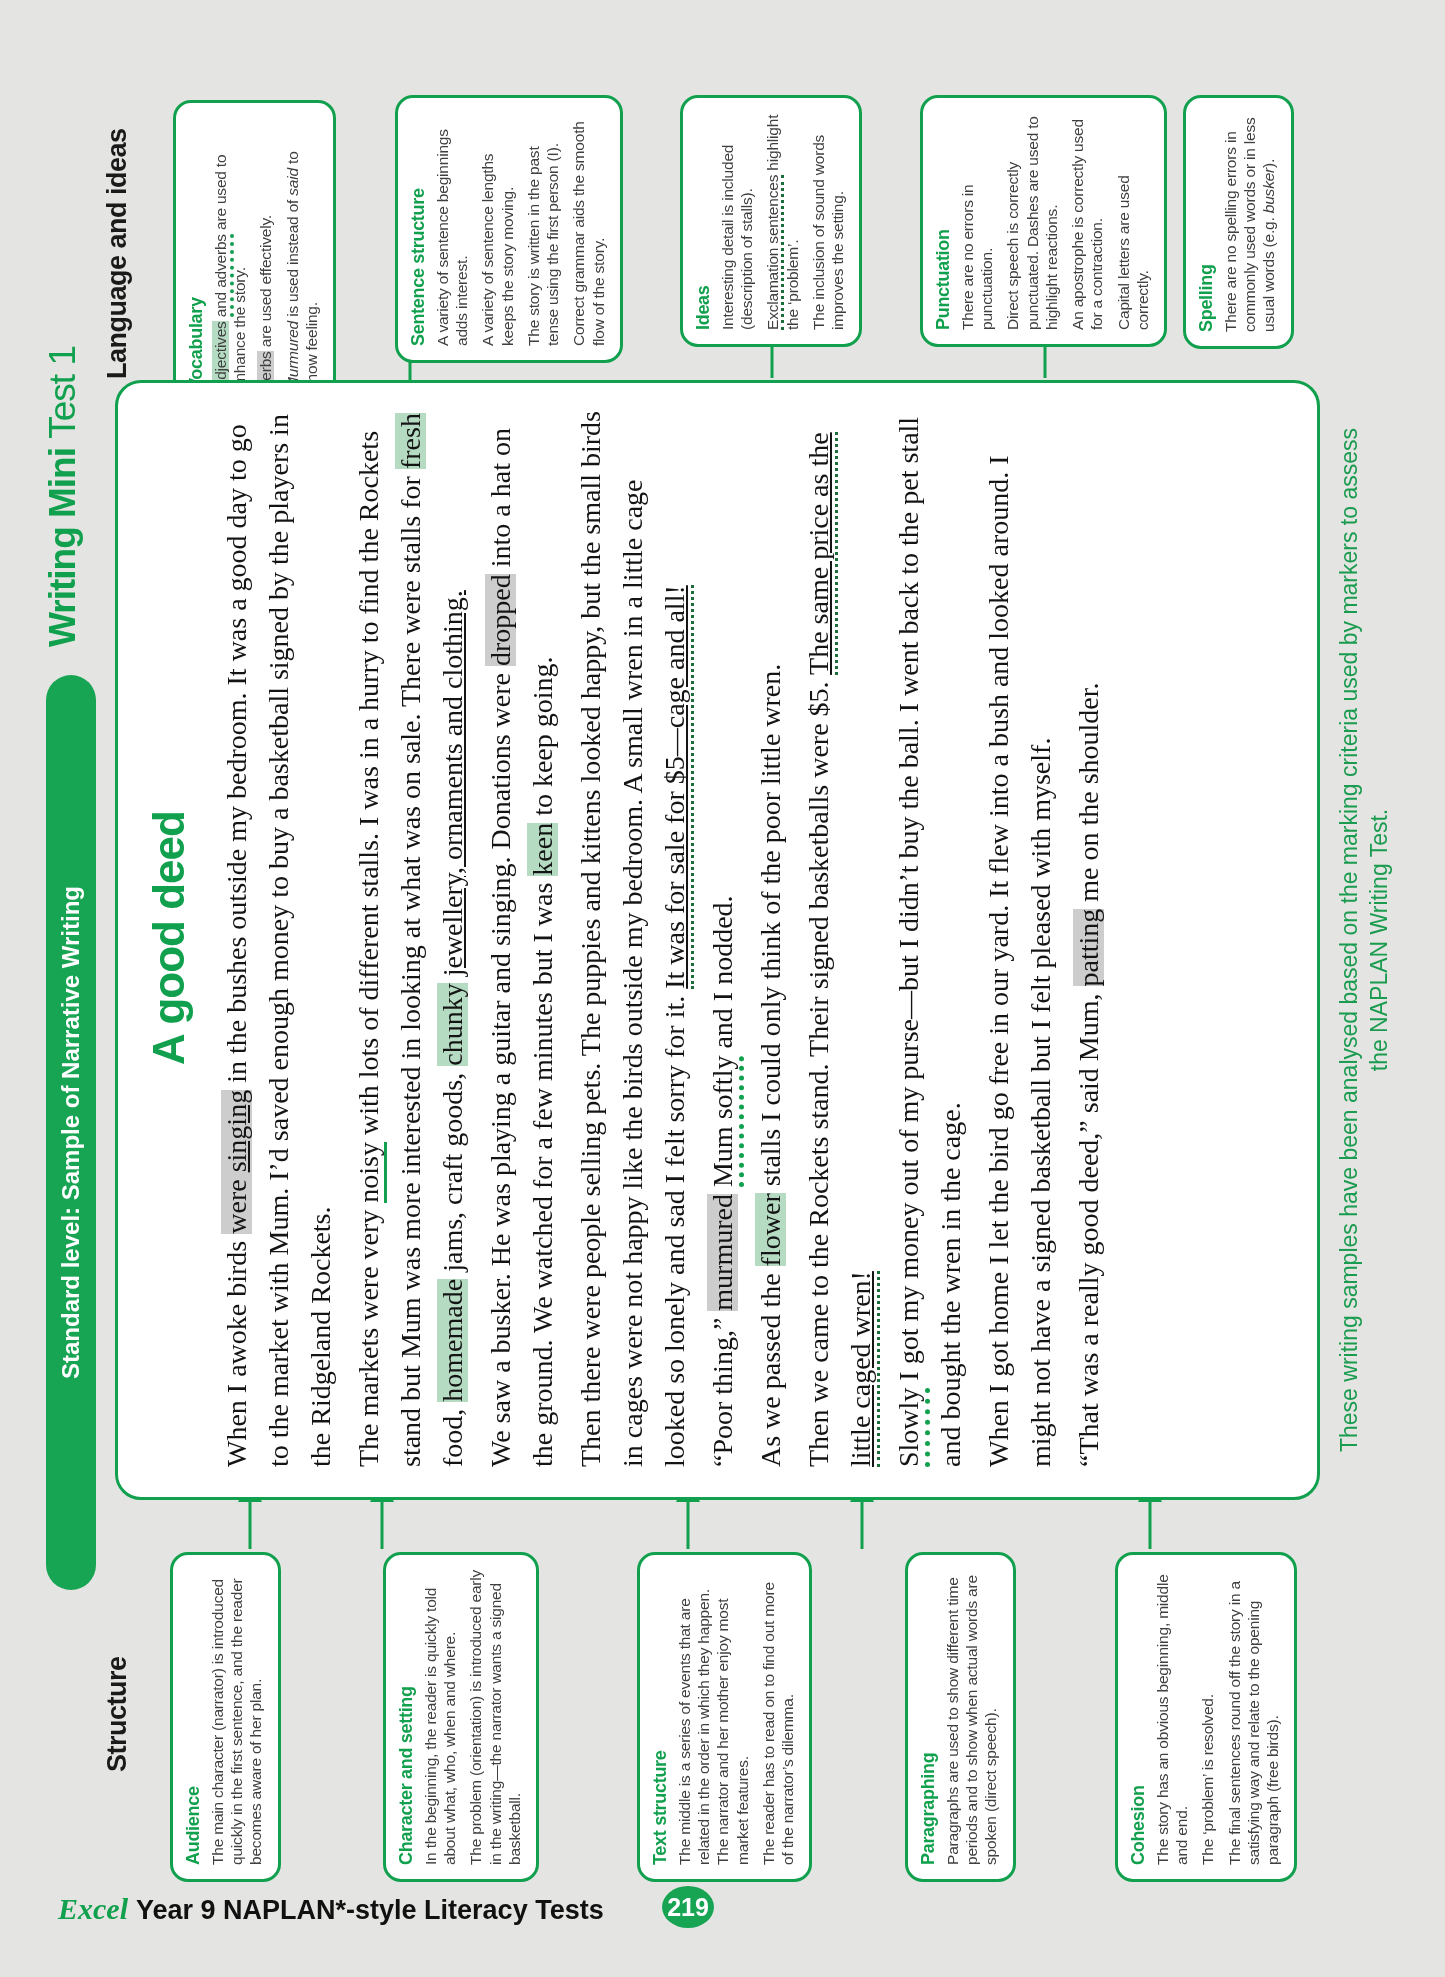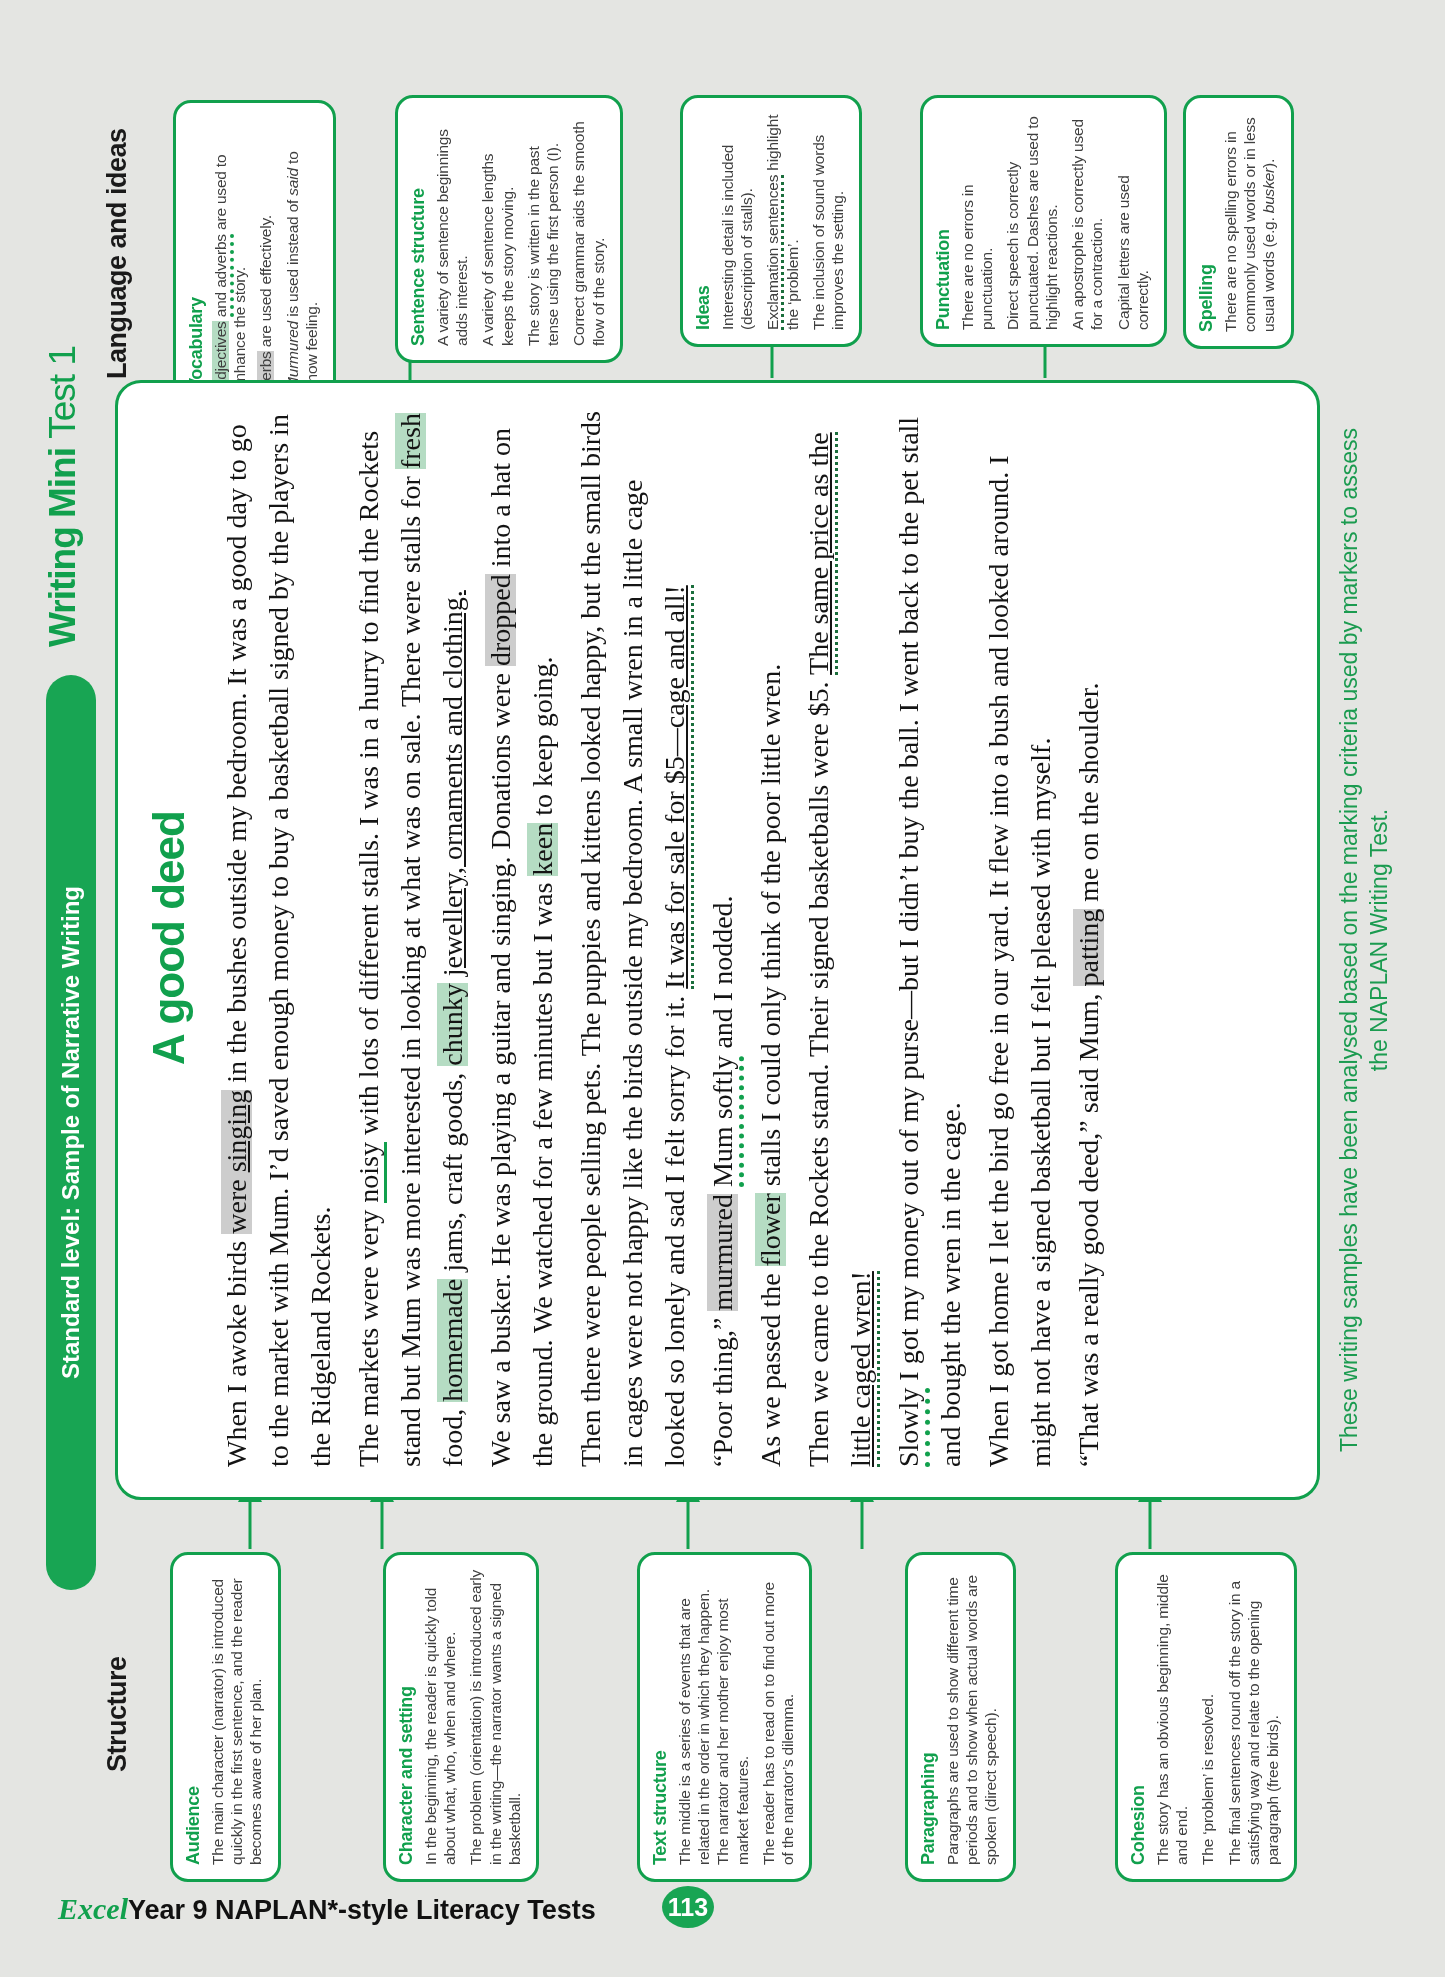--- a/index.html
+++ b/index.html
@@ -57,21 +57,21 @@
   #story-body .s-ud{border-bottom:5px dotted #11A04D;}
   
   #note{position:absolute;left:477px;top:1334px;width:1120px;text-align:center;color:#1B9B50;
         font-size:23px;line-height:30px;font-weight:400;}
   
   #wires{position:absolute;left:0;top:0;pointer-events:none;}
   
   #footer{position:absolute;left:58px;top:1892px;font-size:27px;font-weight:700;color:#111;
           white-space:nowrap;}
   #footer .brand{font-family:"Liberation Serif",serif;font-style:italic;font-weight:700;
-                 color:#11A04D;font-size:30px;}
+                 color:#11A04D;font-size:30px;margin-right:8px;}
   #page-badge{position:absolute;left:662px;top:1886px;width:52px;height:42px;background:#18A553;
               border-radius:50%;color:#fff;font-weight:800;font-size:25px;display:flex;
               align-items:center;justify-content:center;}
 </style>
 </head>
 <body>
 
 <div id="page">
   <div id="rot">
 
@@ -195,14 +195,14 @@
 
     <div id="note">
       <div>These writing samples have been analysed based on the marking criteria used by markers to assess</div>
       <div>the NAPLAN Writing Test.</div>
     </div>
   </div>
 
   <div id="footer">
     <span class="brand">Excel</span><span>Year 9 NAPLAN*-style Literacy Tests</span>
   </div>
-  <div id="page-badge">113</div>
+  <div id="page-badge">219</div>
 </div>
 
 </body></html>

